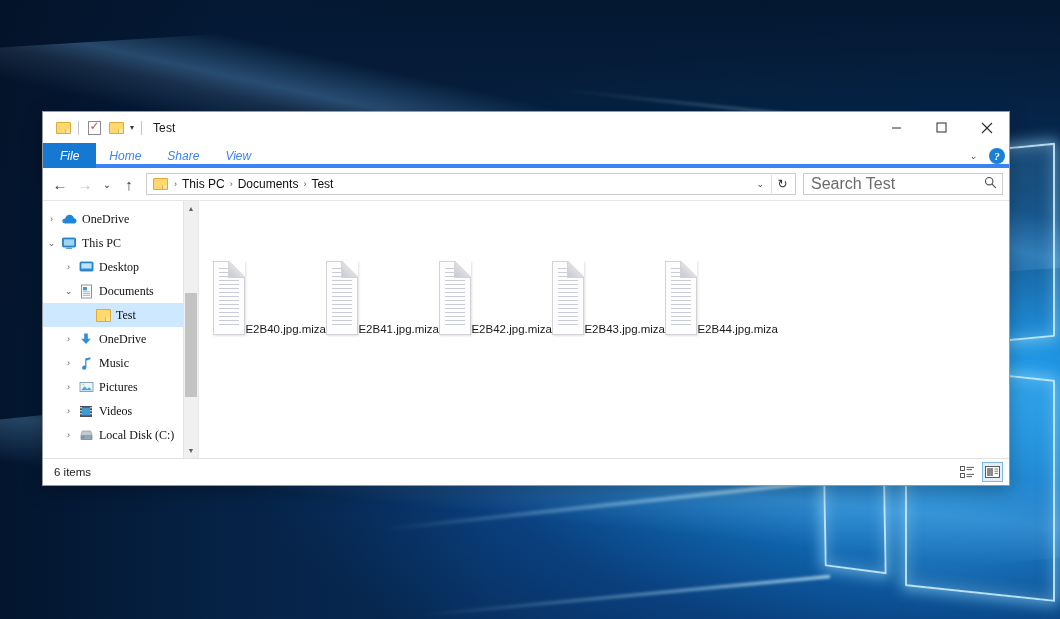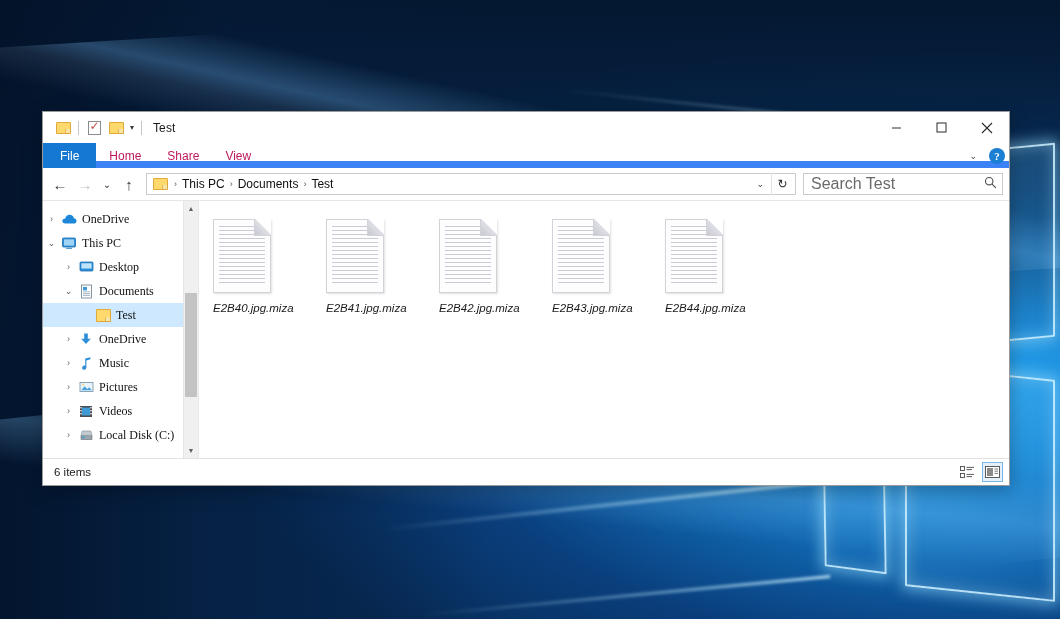--- a/index.html
+++ b/index.html
@@ -114,25 +114,25 @@
   }
   .win-btn {
     width: 45px; height: 31px; display: flex; align-items: center; justify-content: center;
     font-size: 12px; color: #2b2b2b;
   }
   .win-btn svg { display: block; }
 
   
   .ribbon {
     height: 25px; flex: 0 0 25px; display: flex; align-items: stretch;
-    border-bottom: 7px solid #3b82f6; position: relative; background: #fff;
+    border-bottom: 4px solid #3b82f6; position: relative; background: #fff; font-style: italic;
   }
   .tab {
     display: flex; align-items: center; justify-content: center;
-    font-size: 12px; color: #be185d; padding: 0 13px; height: 25px;
+    font-size: 12px; color: #3b82f6; padding: 0 13px; height: 25px;
   }
   .tab.file {
     background: #1578d3; color: #fff; padding: 0 17px; font-size: 12px;
   }
   .ribbon-right {
     position: absolute; right: 4px; top: 0; height: 25px;
     display: flex; align-items: center; gap: 8px;
   }
   .chev-dn { font-size: 9px; color: #4a4a4a; padding: 0 4px; }
   .help-btn {
@@ -213,22 +213,22 @@
     background: #c3c3c3;
   }
 
   
   .content {
     flex: 1 1 auto; background: #fff; position: relative; overflow: hidden;
     padding: 14px 0 0 14px;
   }
   .file-grid { display: flex; flex-wrap: wrap; }
   .file-tile {
-    width: 113px; height: 120px; display: flex; flex-direction: column;
-    align-items: flex-start; padding-top: 4px; font-style: italic;
+    width: 113px; height: 120px; display: flex; flex-direction: row;
+    align-items: flex-end; padding-top: 4px;
   }
   .doc-icon {
     width: 58px; height: 74px; position: relative;
     background: #fdfdfd;
     border: 1px solid #d2d2d8;
     border-top-right-radius: 0;
     box-shadow: 1px 1px 2px rgba(0,0,0,.12);
   }
   .doc-fold {
     position: absolute; right: -1px; top: -1px; width: 17px; height: 17px;

